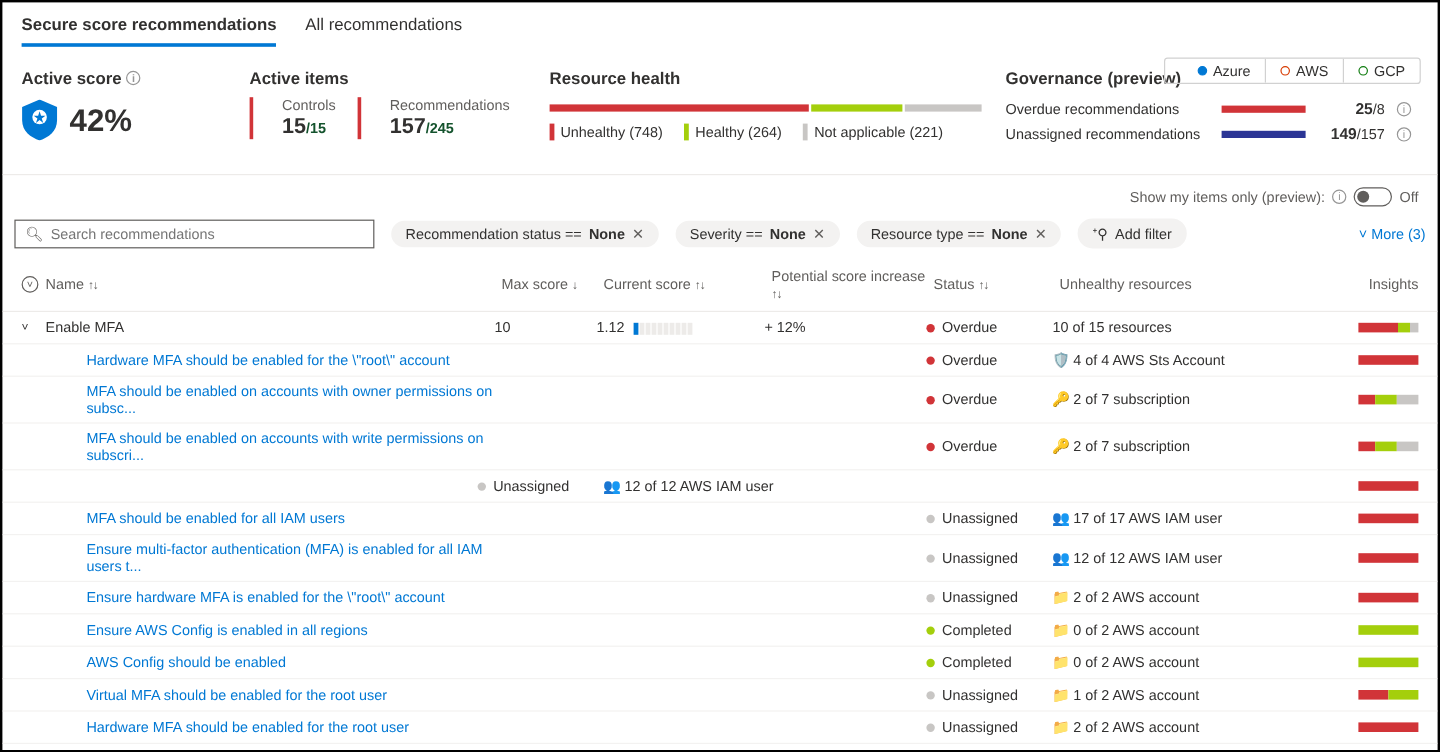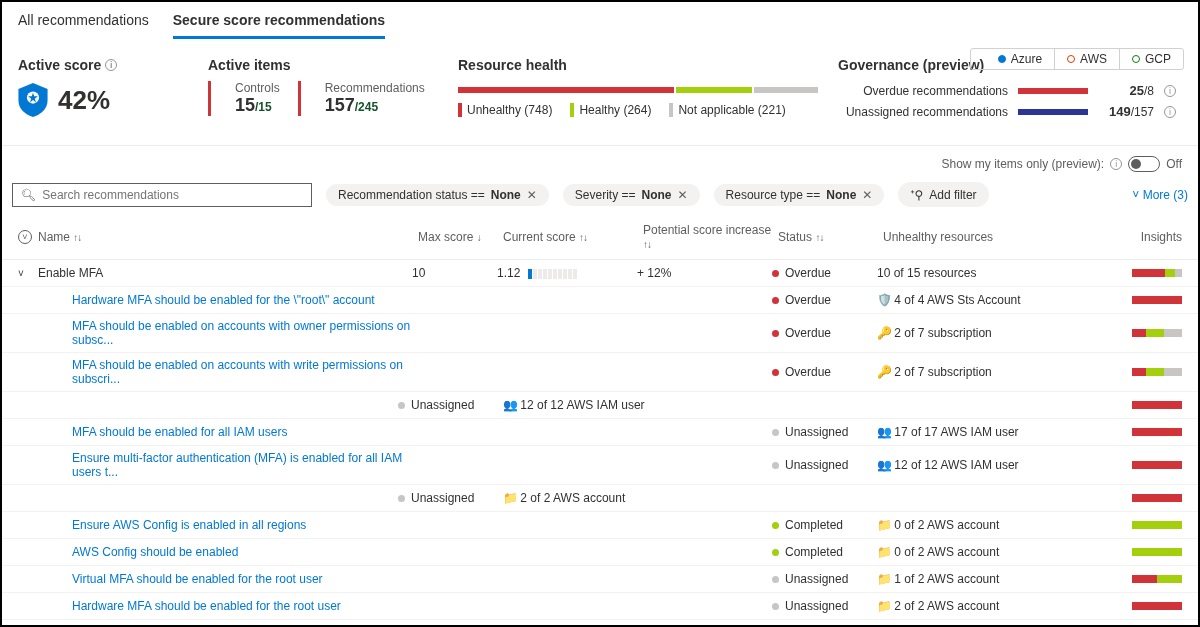--- a/index.html
+++ b/index.html
@@ -35,21 +35,21 @@
 .health-legend { display: flex; gap: 18px; font-size: 12px; }
 .legend-item { display: flex; align-items: center; gap: 5px; }
 .sq { width: 4px; height: 14px; display: inline-block; }
 .sq.red { background: #d13438; }
 .sq.green { background: #a4cf0c; }
 .sq.gray { background: #c8c6c4; }
 
 .gov-block { flex: 1; }
 .gov-block .label { font-size: 14px; font-weight: 600; margin-bottom: 10px; }
 .gov-row { display: flex; align-items: center; font-size: 12px; margin-bottom: 6px; gap: 10px; }
-.gov-row .name { width: 170px; text-align: right; }
+.gov-row .name { width: 170px; }
 .gov-row .bar { width: 70px; height: 6px; }
 .gov-row .bar.r { background: #d13438; }
 .gov-row .bar.b { background: #2b3595; }
 .gov-row .num { width: 56px; text-align: right; }
 .gov-row .num b { font-weight: 700; font-size: 13px;}
 .info-icon { width: 12px; height: 12px; border: 1px solid #969696; border-radius: 50%; font-size: 9px; line-height: 10px; text-align: center; color: #969696; }
 
 
 .clouds { position: absolute; right: 16px; top: 48px; display: flex; border: 1px solid #d1d1d1; border-radius: 3px; overflow: hidden; padding-left: 15px; }
 .cloud { padding: 3px 12px; font-size: 12px; display: flex; align-items: center; gap: 5px; border-left: 1px solid #d1d1d1; cursor: pointer;}
@@ -102,22 +102,22 @@
 
 .icn { display: inline-block; width: 14px; text-align: center; }
 .score-bar { display: inline-flex; gap: 1px; vertical-align: middle; margin-left:4px;}
 .score-bar span { width: 4px; height: 10px; background: #edebe9; }
 .score-bar span.on { background: #0078d4; }
 </style>
 </head>
 <body>
 
 <div class="tabs">
+  <div class="tab active">Secure score recommendations</div>
   <div class="tab">All recommendations</div>
-  <div class="tab active">Secure score recommendations</div>
 </div>
 
 <div class="clouds">
   <div class="cloud">
       <span class="dot az"></span>
       <span>Azure</span>
     </div>
   <div class="cloud">
       <span class="dot aw"></span>
       <span>AWS</span>
@@ -344,20 +344,21 @@
       <div class="col-cur"></div>
       <div class="col-pot"></div>
       <div class="col-stat"><span class="sdot gray"></span>Unassigned</div>
       <div class="col-res"><span class="icn">👥</span> 12 of 12 AWS IAM user</div>
       <div class="col-ins" style="text-align:right"><span class="mini-bar">
           <span class="mbr" style="flex:1"></span>
         </span></div>
     </div>
     <div class="row child">
       <span class="chev"></span>
+      <div class="col-name" style="flex:0 0 374px"><a>Ensure hardware MFA is enabled for the \"root\" account</a></div>
       <div class="col-max"></div>
       <div class="col-cur"></div>
       <div class="col-pot"></div>
       <div class="col-stat"><span class="sdot gray"></span>Unassigned</div>
       <div class="col-res"><span class="icn">📁</span> 2 of 2 AWS account</div>
       <div class="col-ins" style="text-align:right"><span class="mini-bar">
           <span class="mbr" style="flex:1"></span>
         </span></div>
     </div>
     <div class="row child">

